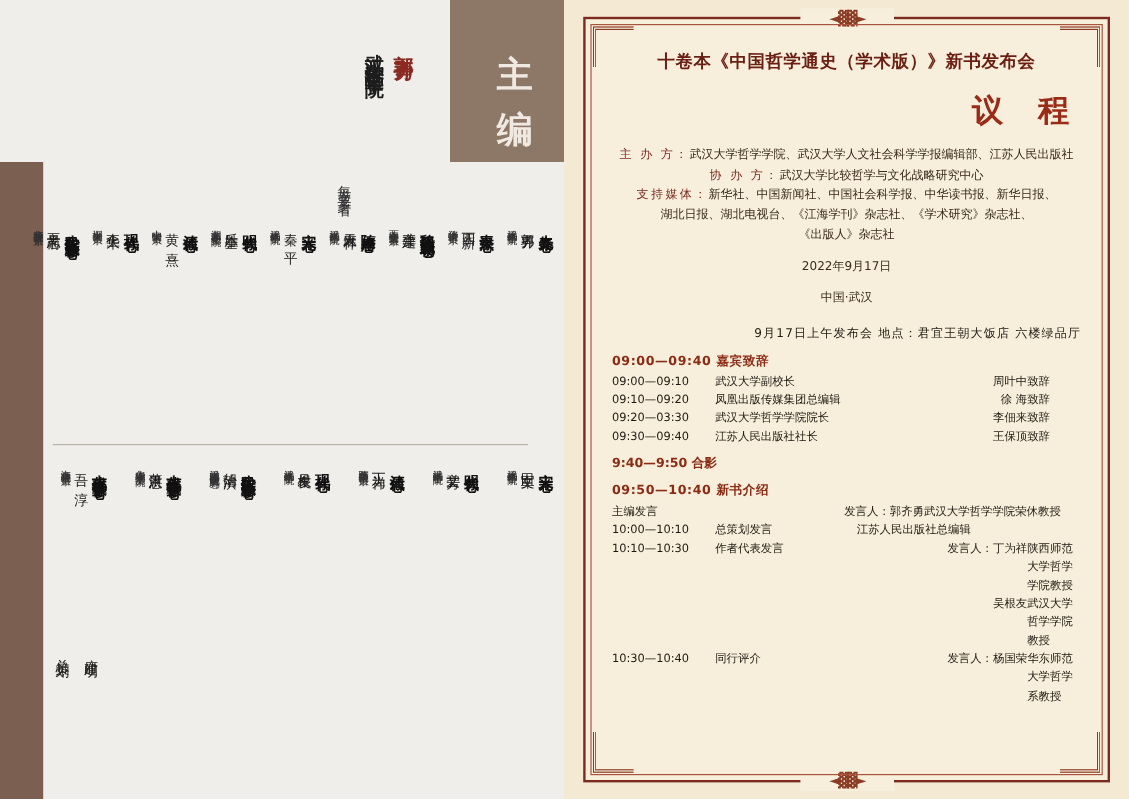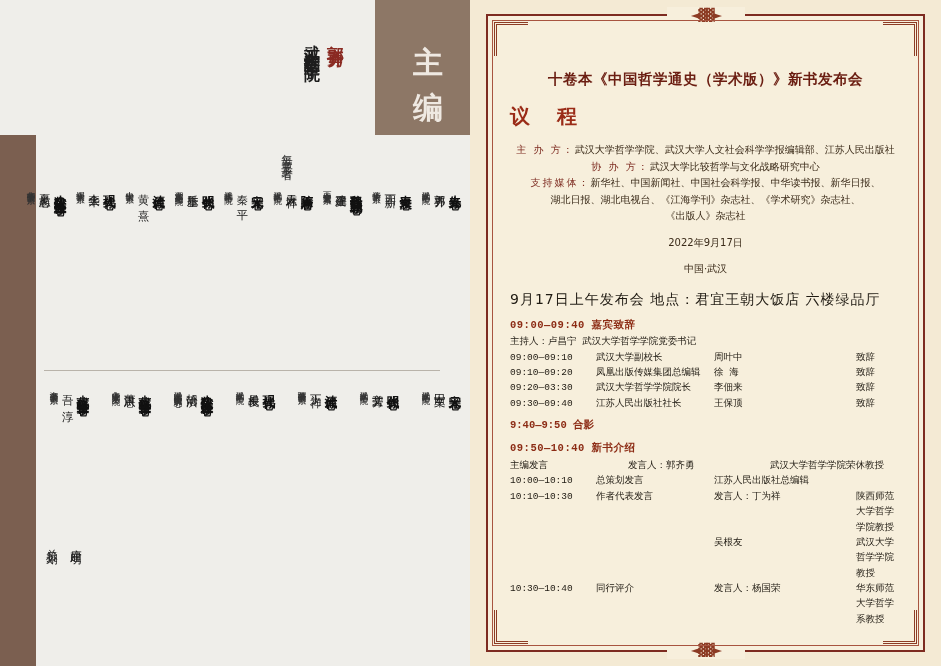--- a/index.html
+++ b/index.html
@@ -139,47 +139,47 @@
     width: 78px; height: 17px; background: #f7efdc;
     color: #8c3b24; font-size: 12px; line-height: 17px; text-align: center;
     letter-spacing: -2px;
   }
 
   .r-content { position: absolute; left: 22px; right: 22px; top: 22px; bottom: 18px; }
 
   .book-title {
     text-align: center; font-family: "DejaVu Serif", serif;
     font-size: 14.5px; color: #6b1e12; font-weight: bold; letter-spacing: 0.5px;
-    margin-top: 32px;
+    margin-top: 4px;
   }
   .agenda-title {
-    text-align: left; font-family: "DejaVu Serif", serif;
-    font-size: 20px; color: #9a2b17; font-weight: bold; letter-spacing: 10px;
+    text-align: right; font-family: "DejaVu Serif", serif;
+    font-size: 26px; color: #9a2b17; font-weight: bold; letter-spacing: 10px;
     margin-top: 14px; margin-bottom: 12px;
   }
   .org-block { font-size: 10px; color: #3a2a18; line-height: 1.65; text-align: center; }
   .org-block .line { display: block; }
   .org-block .lbl { color: #7d2b20; font-weight: normal; letter-spacing: 2px; }
   .date-line { text-align: center; font-size: 10px; color: #3a2a18; margin-top: 10px; line-height: 1.6; }
 
   .venue {
-    text-align: left; font-size: 14px; color: #1f1a12;
+    text-align: right; font-size: 10px; color: #1f1a12;
     margin-top: 14px; margin-bottom: 6px; letter-spacing: 1px;
   }
 
-  .sec { margin-top: 9px; font-family: Liberation Mono, monospace; }
+  .sec { margin-top: 9px; }
   .sec-head {
     font-size: 10.5px; font-weight: bold; color: #8c2b14;
     letter-spacing: 0.5px; margin-bottom: 3px;
   }
   .host { font-size: 9.5px; color: #1f1a12; margin-bottom: 2px; }
   .row { display: flex; font-size: 9.5px; color: #1f1a12; line-height: 1.62; }
   .c-time { width: 86px; flex: 0 0 86px; }
   .c-a { width: 118px; flex: 0 0 118px; }
-  .c-b { width: 142px; flex: 0 0 142px; }
+  .c-b { width: 142px; flex: 0 0 142px; text-align: right; }
   .c-c { flex: 1 1 auto; }
   .center-note { font-size: 10.5px; font-weight: bold; color: #8c2b14; margin: 7px 0 2px 0; }
 </style>
 </head>
 <body>
 
 <div class="page">
 
   <div class="left">
     <div class="left-darkbar"></div>
@@ -307,21 +307,20 @@
           </div>
 
         <div class="date-line">2022年9月17日</div>
         <div class="date-line">中国·武汉</div>
 
         <div class="venue">9月17日上午发布会    地点：君宜王朝大饭店    六楼绿品厅</div>
 
         <div id="sections">
             <div class="sec">
               <div class="sec-head">09:00—09:40 嘉宾致辞</div>
-              <div class="host">主持人：卢昌宁   武汉大学哲学学院党委书记</div>
               <div class="row">
                 <div class="c-time">09:00—09:10</div>
                 <div class="c-a">武汉大学副校长</div>
                 <div class="c-b">周叶中</div>
                 <div class="c-c">致辞</div>
               </div>
               <div class="row">
                 <div class="c-time">09:10—09:20</div>
                 <div class="c-a">凤凰出版传媒集团总编辑</div>
                 <div class="c-b">徐 海</div>

